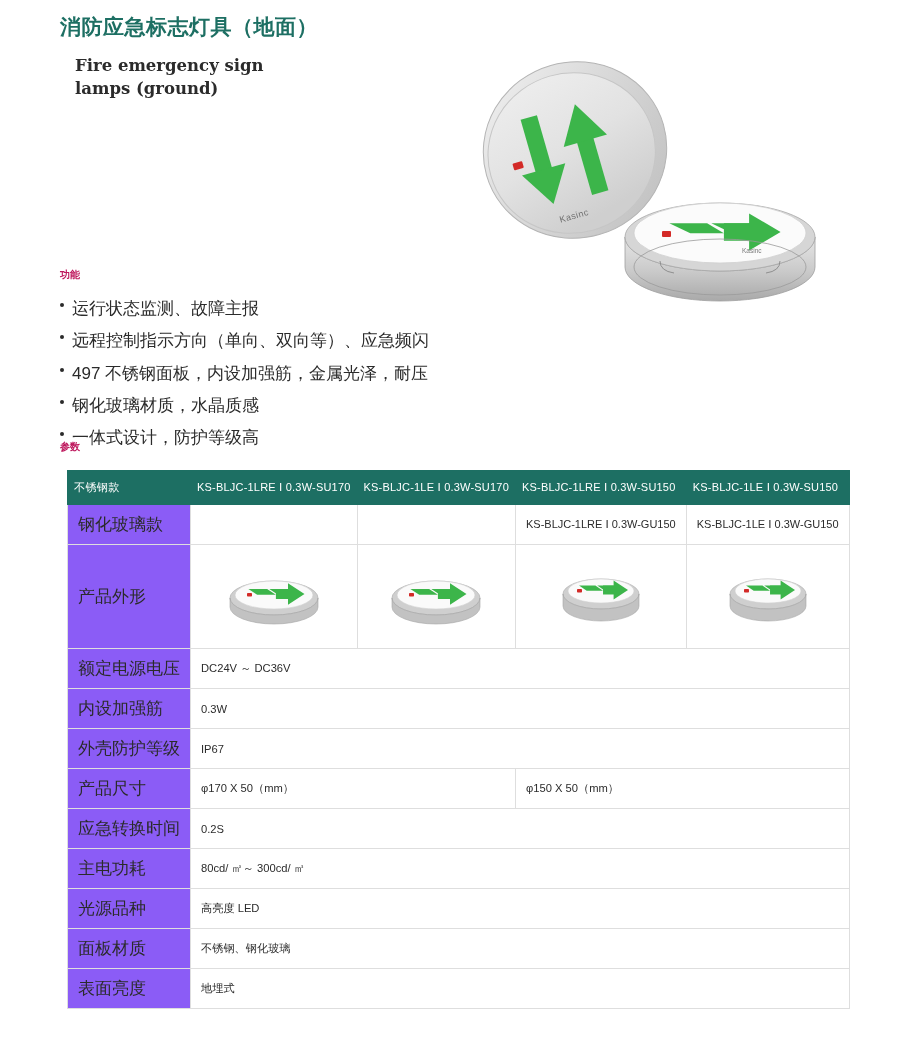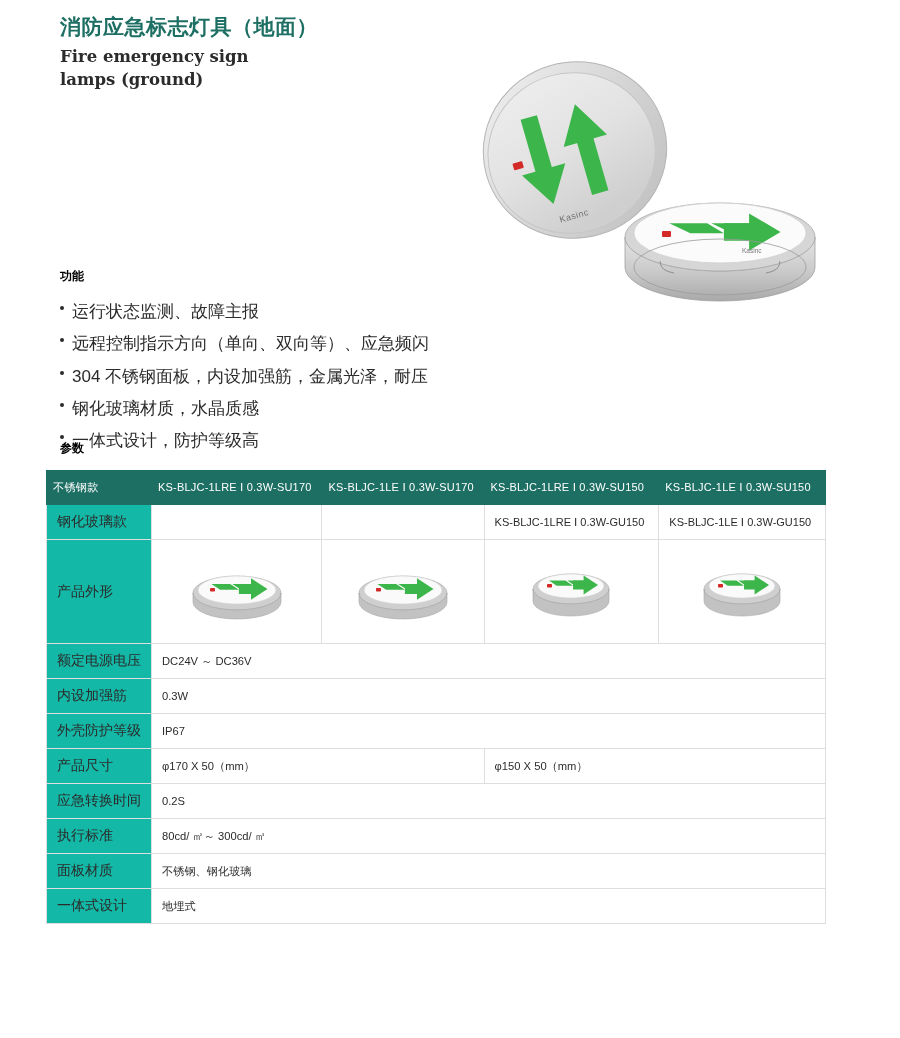--- a/index.html
+++ b/index.html
@@ -24,31 +24,31 @@
     letter-spacing: 0.5px;
     line-height: 1.25;
     margin: 0 0 6px 0;
   }
   .title-en {
     font-family: "DejaVu Serif", serif;
     font-size: 16.5px;
     font-weight: bold;
     color: #2b2b2b;
     line-height: 1.35;
-    margin: 0;
+    margin: 15px;
     max-width: 220px;
   }
 
   
   .hero { position: absolute; left: 440px; top: 40px; width: 420px; height: 280px; }
 
   
   .section-label {
-    color: #000000;
-    font-size: 12px;
+    color: #be185d;
+    font-size: 10px;
     font-weight: bold;
   }
   .features { position: absolute; left: 60px; top: 268px; width: 420px; }
   .features ul { list-style: none; margin: 14px 0 0 0; padding: 0; }
   .features li {
     position: relative;
     padding-left: 12px;
     font-size: 17px;
     line-height: 1.55;
     margin-bottom: 6px;
@@ -60,37 +60,37 @@
     left: 0; top: 7px;
     width: 4px; height: 4px;
     border-radius: 50%;
     background: #2b2b2b;
   }
 
   
   .params-label { position: absolute; left: 60px; top: 440px; text-align: center; }
   table.params {
     position: absolute;
-    left: 46px;
+    left: 67px;
     top: 470px;
     width: 780px;
     border-collapse: collapse;
     font-size: 11.2px;
   }
   table.params td {
     border: 1px solid #dedede;
     padding: 8px 10px;
     vertical-align: middle;
     color: #2b2b2b;
   }
   td.rowhead {
     width: 90px;
-    background: #14b8a6;
+    background: #8b5cf6;
     color: #333;
-    font-size: 14px;
+    font-size: 17px;
     white-space: nowrap;
   }
   tr.head-row td {
     background: #1d6f63;
     color: #ffffff;
     border: 1px solid #1d6f63;
     font-size: 11px;
     padding: 9px 6px;
     text-align: left;
     letter-spacing: 0.2px;
@@ -182,21 +182,21 @@
         <ellipse cx="0" cy="22" rx="86" ry="28" fill="none" stroke="#9a9a9a" stroke-width="0.8"></ellipse>
       </g>
     </svg>
   </div>
 
   <div class="features">
     <div class="section-label">功能</div>
     <ul>
       <li>运行状态监测、故障主报</li>
       <li>远程控制指示方向（单向、双向等）、应急频闪</li>
-      <li>304 不锈钢面板，内设加强筋，金属光泽，耐压</li>
+      <li>497 不锈钢面板，内设加强筋，金属光泽，耐压</li>
       <li>钢化玻璃材质，水晶质感</li>
       <li>一体式设计，防护等级高</li>
     </ul>
   </div>
 
   <div class="section-label params-label">参数</div>
 
   <table class="params">
     <tbody>
       <tr class="head-row">
@@ -286,27 +286,31 @@
       <tr>
         <td class="rowhead">产品尺寸</td>
         <td colspan="2">φ170 X 50（mm）</td>
         <td colspan="2">φ150 X 50（mm）</td>
       </tr>
       <tr>
         <td class="rowhead">应急转换时间</td>
         <td colspan="4">0.2S</td>
       </tr>
       <tr>
-        <td class="rowhead">执行标准</td>
+        <td class="rowhead">主电功耗</td>
         <td colspan="4">80cd/ ㎡～ 300cd/ ㎡</td>
+      </tr>
+      <tr>
+        <td class="rowhead">光源品种</td>
+        <td colspan="4">高亮度 LED</td>
       </tr>
       <tr>
         <td class="rowhead">面板材质</td>
         <td colspan="4">不锈钢、钢化玻璃</td>
       </tr>
       <tr>
-        <td class="rowhead">一体式设计</td>
+        <td class="rowhead">表面亮度</td>
         <td colspan="4">地埋式</td>
       </tr>
     </tbody>
   </table>
 
 </div>
 
 </body></html>

